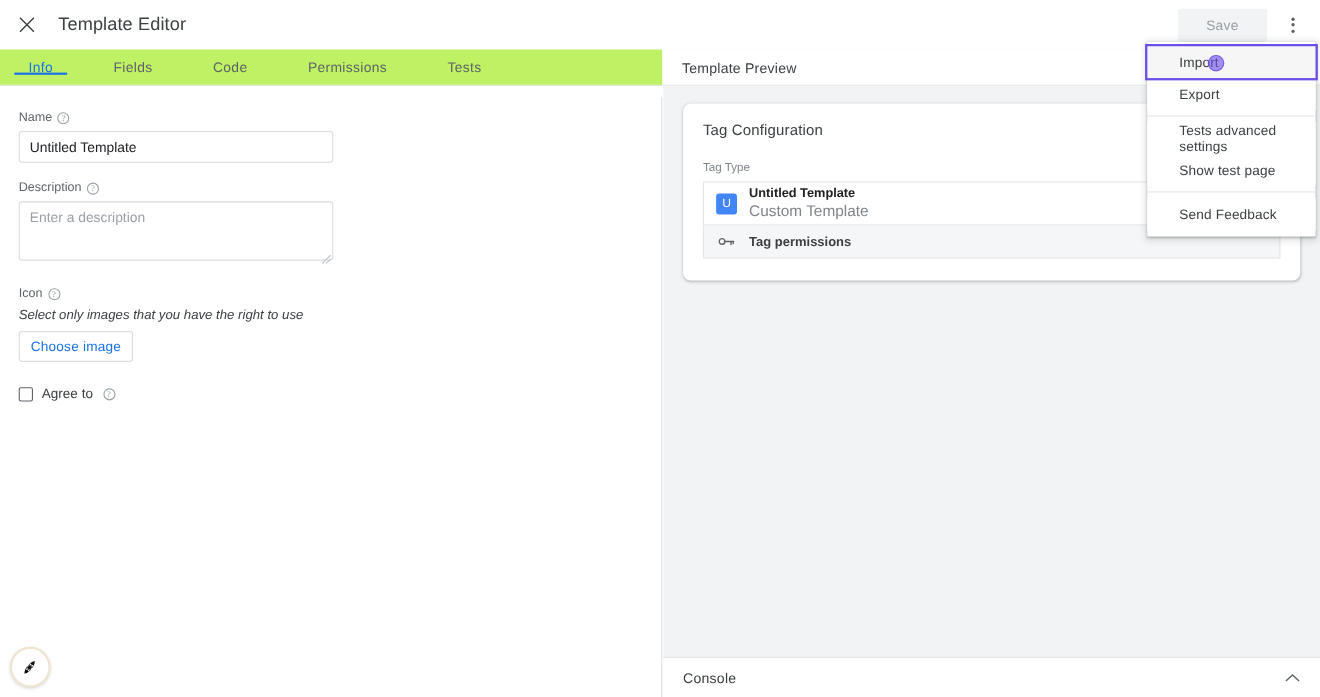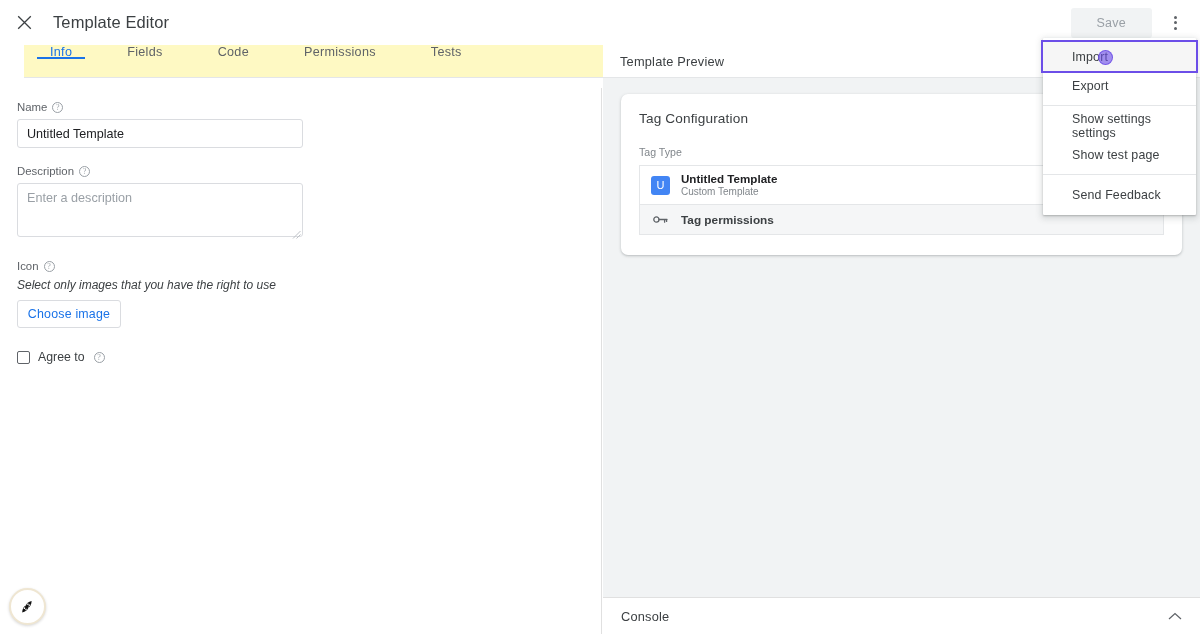--- a/index.html
+++ b/index.html
@@ -47,23 +47,22 @@
     width: 30px; height: 30px; margin-left: 8px; margin-right: 2px;
     display: flex; flex-direction: column; align-items: center; justify-content: center;
     gap: 2.5px; cursor: pointer; border-radius: 50%;
   }
   .kebab i { display:block; width: 3px; height: 3px; background:#5f6368; border-radius:50%; }
 
   
   .tabs {
     position: absolute; top: 45px; left: 0; width: 602px; height: 33px;
     border-bottom: 1px solid #e4e6e8;
-    display: flex; align-items: flex-start;
-    background:#fef9c3;
-    margin-left:24px;
+    display: flex; align-items: center;
+    background:#bef264;
   }
   .tab {
     display:flex; align-items:center; justify-content:center;
     font-size: 12.6px; color:#5f6368; letter-spacing:.3px;
     cursor: pointer; position: relative;
     padding: 0 4px;
   }
   .tab.active { color:#1a73e8; }
   .tab.active::after{
     content:""; position:absolute; left:-9px; right:-9px; bottom:0;
@@ -165,21 +164,21 @@
   .tag-row.last {
     border-bottom: 1px solid #e4e6e8; background:#f5f6f7; height: 31px; font-weight: bold;
   }
   .u-badge {
     width: 19px; height: 19px; border-radius: 3px; background:#4285f4;
     color:#fff; font-size: 11px; display:flex; align-items:center;
     justify-content:center; flex:none; margin-right: 11px;
   }
   .tag-names { display:flex; flex-direction:column; line-height:1.25; }
   .tag-name { font-size: 11.6px; color:#202124; font-weight:bold; }
-  .tag-sub { font-size: 10px; color:#80868b; }
+  .tag-sub { font-size: 14px; color:#80868b; }
   .key-ic { width: 19px; margin-right: 11px; display:flex; justify-content:center; flex:none; }
   .tag-perm-txt { font-size: 11.8px; color:#3c4043; }
 
   
   .console-bar {
     position:absolute; left: 603px; bottom: 0; width: 597px; height: 37px;
     background:#fff; border-top:1px solid #e0e0e0;
     display:flex; align-items:center; padding: 0 18px;
   }
   .console-label { font-size: 12.8px; color:#3c4043; letter-spacing:.2px; }
@@ -337,21 +336,21 @@
   <div class="menu">
     <div class="menu-item highlight gap-top">
       <span>Import</span>
       <span class="cursor-dot"></span>
     </div>
     <div class="menu-item">
       <span>Export</span>
     </div>
     <div class="menu-sep"></div>
     <div class="menu-item">
-      <span>Show settings settings</span>
+      <span>Tests advanced settings</span>
     </div>
     <div class="menu-item">
       <span>Show test page</span>
     </div>
     <div class="menu-sep"></div>
     <div class="menu-item">
       <span>Send Feedback</span>
     </div>
     <div class="menu-pad-bottom"></div>
   </div>

